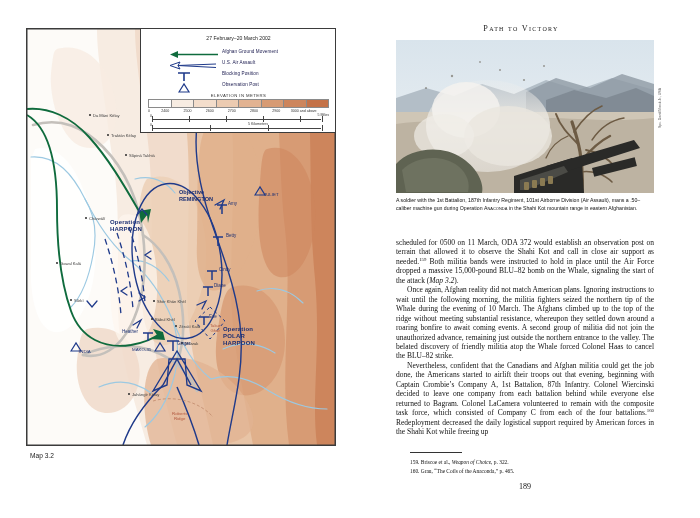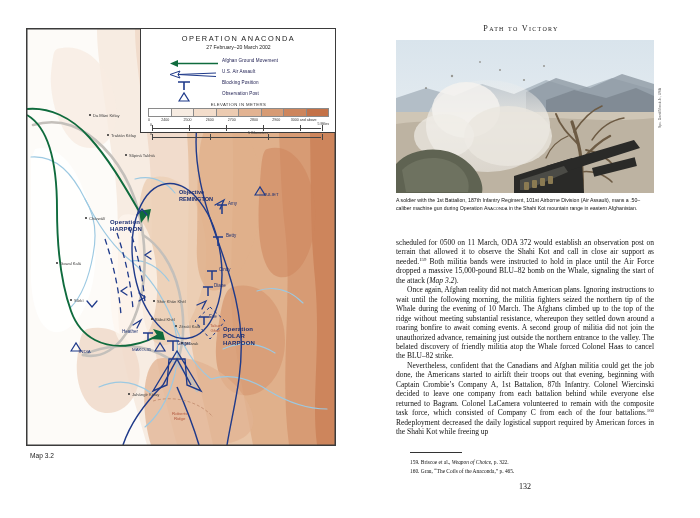--- a/index.html
+++ b/index.html
@@ -287,21 +287,20 @@
               <path d="M44,322 l5,-8 l5,8 z"></path>
               <path d="M128,322 l5,-8 l5,8 z"></path>
             </g>
 
             <rect x="0" y="0" width="308" height="416" fill="none" stroke="#3b3b3b" stroke-width="1"></rect>
           </g>
         </svg>
       </div>
 
       <div class="legend">
-        <div class="legend-title">OPERATION ANACONDA</div>
         <div class="legend-sub">27 February–20 March 2002</div>
 
         <div class="legend-rows">
           <div class="legend-row">
             <div class="legend-sym">
               <svg viewBox="0 0 56 11" width="56" height="11">
                   <path d="M52,5.5 L10,5.5" stroke="#0f6b3d" stroke-width="1.6" fill="none"></path>
                   <polygon points="4,5.5 12,2 12,9" fill="#0f6b3d"></polygon>
                 </svg>
             </div>
@@ -508,16 +507,16 @@
       <p>Once again, Afghan reality did not match American plans. Ignoring instructions to wait until the following morning, the militia fighters seized the northern tip of the Whale during the evening of 10 March. The Afghans climbed up to the top of the ridge without meeting substantial resistance, whereupon they settled down around a roaring bonfire to await coming events. A second group of militia did not join the unauthorized advance, remaining just outside the northern entrance to the valley. The belated discovery of friendly militia atop the Whale forced Colonel Haas to cancel the BLU–82 strike.</p>
       <p><span>Nevertheless, confident that the Canadians and Afghan militia could get the job done, the Americans started to airlift their troops out that evening, beginning with Captain Crombie’s Company A, 1st Battalion, 87th Infantry. Colonel Wiercinski decided to leave one company from each battalion behind while everyone else returned to Bagram. Colonel LaCamera volunteered to remain with the composite task force, which consisted of Company C from each of the four battalions.</span><sup>160</sup><span> Redeployment decreased the daily logistical support required by American forces in the Shahi Kot while freeing up</span></p>
     </div>
 
     <div class="fn-rule"></div>
     <div class="footnotes" id="footnotes">
         <div style="padding-left: 8px; text-indent: -8px;"><span>159. </span><span>Briscoe et al., </span><em>Weapon of Choice,</em><span> p. 322.</span></div>
         <div style="padding-left: 8px; text-indent: -8px;"><span>160. </span><span>Grau, “The Coils of the Anaconda,” p. 465.</span></div>
       </div>
 
-    <div class="folio">132</div>
+    <div class="folio">189</div>
   </div>
 
 </div>
 
 </body></html>

